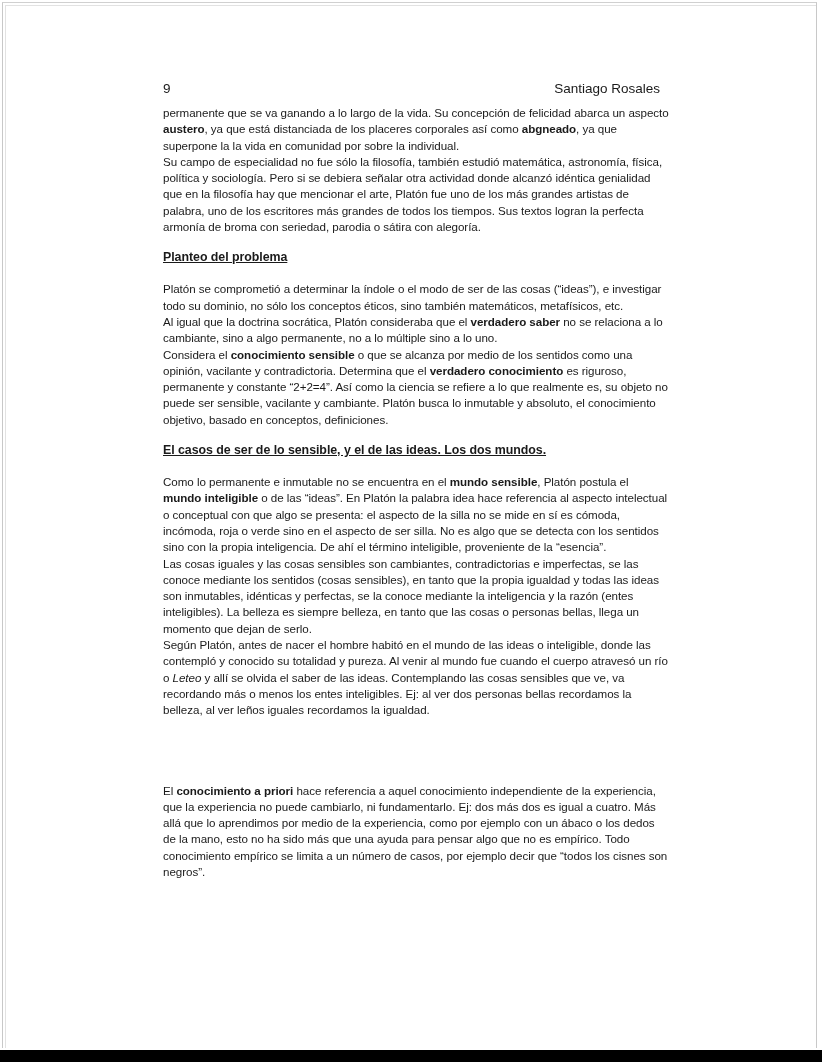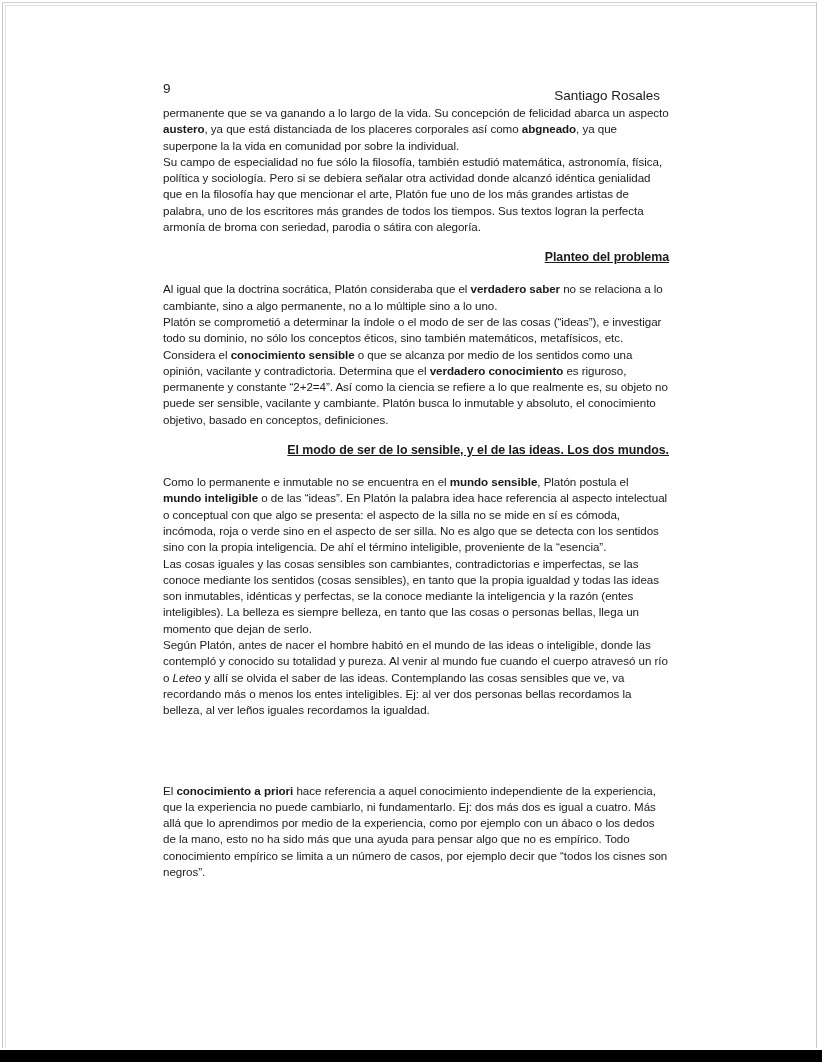--- a/index.html
+++ b/index.html
@@ -17,31 +17,30 @@
     border-left: 1px solid #e2e2e2; border-top: 1px solid #e2e2e2;
   }
   .bottom-bar {
     position: absolute; left: 0; top: 1050px; width: 822px; height: 12px; background: #000;
   }
   .header {
     position: absolute; left: 163px; top: 81px; width: 497px; height: 20px;
     font-size: 13.5px;
   }
   .header .page-num { position: absolute; left: 0; top: 0; }
-  .header .author { position: absolute; right: 0; top: 7px; }
+  .header .author { position: absolute; right: 0; top: 0; }
   .content {
     position: absolute; left: 163px; top: 105px; width: 506px;
     font-size: 11.6px; line-height: 16.3px; letter-spacing: -0.05px;
   }
   .content p { margin: 0; }
   .content b { font-weight: bold; }
   h2 {
     font-size: 12.4px; font-weight: bold; text-decoration: underline; margin: 0;
     line-height: 16px;
-    text-align: right;
   }
   .gap-sm { height: 14px; }
   .gap-md { height: 16px; }
   .gap-lg { height: 48px; }
 </style>
 </head>
 <body>
 
 <div class="page-frame"></div>
 
@@ -54,29 +53,29 @@
   <div>
     <p><span>permanente que se va ganando a lo largo de la vida. Su concepción de felicidad abarca un aspecto </span><b>austero</b><span>, ya que está distanciada de los placeres corporales así como </span><b>abgneado</b><span>, ya que superpone la la vida en comunidad por sobre la individual.</span></p>
     <p><span>Su campo de especialidad no fue sólo la filosofía, también estudió matemática, astronomía, física, política y sociología. Pero si se debiera señalar otra actividad donde alcanzó idéntica genialidad que en la filosofía hay que mencionar el arte, Platón fue uno de los más grandes artistas de palabra, uno de los escritores más grandes de todos los tiempos. Sus textos logran la perfecta armonía de broma con seriedad, parodia o sátira con alegoría.</span></p>
   </div>
 
   <div class="gap-sm"></div>
 
   <section>
     <h2>Planteo del problema</h2>
     <div class="gap-md"></div>
+    <p><span>Platón se comprometió a determinar la índole o el modo de ser de las cosas (“ideas”), e investigar todo su dominio, no sólo los conceptos éticos, sino también matemáticos, metafísicos, etc.</span></p>
     <p><span>Al igual que la doctrina socrática, Platón consideraba que el </span><b>verdadero saber</b><span> no se relaciona a lo cambiante, sino a algo permanente, no a lo múltiple sino a lo uno.</span></p>
-    <p><span>Platón se comprometió a determinar la índole o el modo de ser de las cosas (“ideas”), e investigar todo su dominio, no sólo los conceptos éticos, sino también matemáticos, metafísicos, etc.</span></p>
     <p><span>Considera el </span><b>conocimiento sensible</b><span> o que se alcanza por medio de los sentidos como una opinión, vacilante y contradictoria. Determina que el </span><b>verdadero conocimiento</b><span> es riguroso, permanente y constante “2+2=4”. Así como la ciencia se refiere a lo que realmente es, su objeto no puede ser sensible, vacilante y cambiante. Platón busca lo inmutable y absoluto, el conocimiento objetivo, basado en conceptos, definiciones.</span></p>
   </section>
 
   <div class="gap-sm"></div>
 
   <section>
-    <h2>El modo de ser de lo sensible, y el de las ideas. Los dos mundos.</h2>
+    <h2>El casos de ser de lo sensible, y el de las ideas. Los dos mundos.</h2>
     <div class="gap-md"></div>
     <p><span>Como lo permanente e inmutable no se encuentra en el </span><b>mundo sensible</b><span>, Platón postula el </span><b>mundo inteligible</b><span> o de las “ideas”. En Platón la palabra idea hace referencia al aspecto intelectual o conceptual con que algo se presenta: el aspecto de la silla no se mide en sí es cómoda, incómoda, roja o verde sino en el aspecto de ser silla. No es algo que se detecta con los sentidos sino con la propia inteligencia. De ahí el término inteligible, proveniente de la “esencia”.</span></p>
     <p><span>Las cosas iguales y las cosas sensibles son cambiantes, contradictorias e imperfectas, se las conoce mediante los sentidos (cosas sensibles), en tanto que la propia igualdad y todas las ideas son inmutables, idénticas y perfectas, se la conoce mediante la inteligencia y la razón (entes inteligibles). La belleza es siempre belleza, en tanto que las cosas o personas bellas, llega un momento que dejan de serlo.</span></p>
     <p><span>Según Platón, antes de nacer el hombre habitó en el mundo de las ideas o inteligible, donde las contempló y conocido su totalidad y pureza. Al venir al mundo fue cuando el cuerpo atravesó un río o </span><i>Leteo</i><span> y allí se olvida el saber de las ideas. Contemplando las cosas sensibles que ve, va recordando más o menos los entes inteligibles. Ej: al ver dos personas bellas recordamos la belleza, al ver leños iguales recordamos la igualdad.</span></p>
   </section>
 
   <div class="gap-lg"></div>
 
   <section>
     <div class="gap-md"></div>

